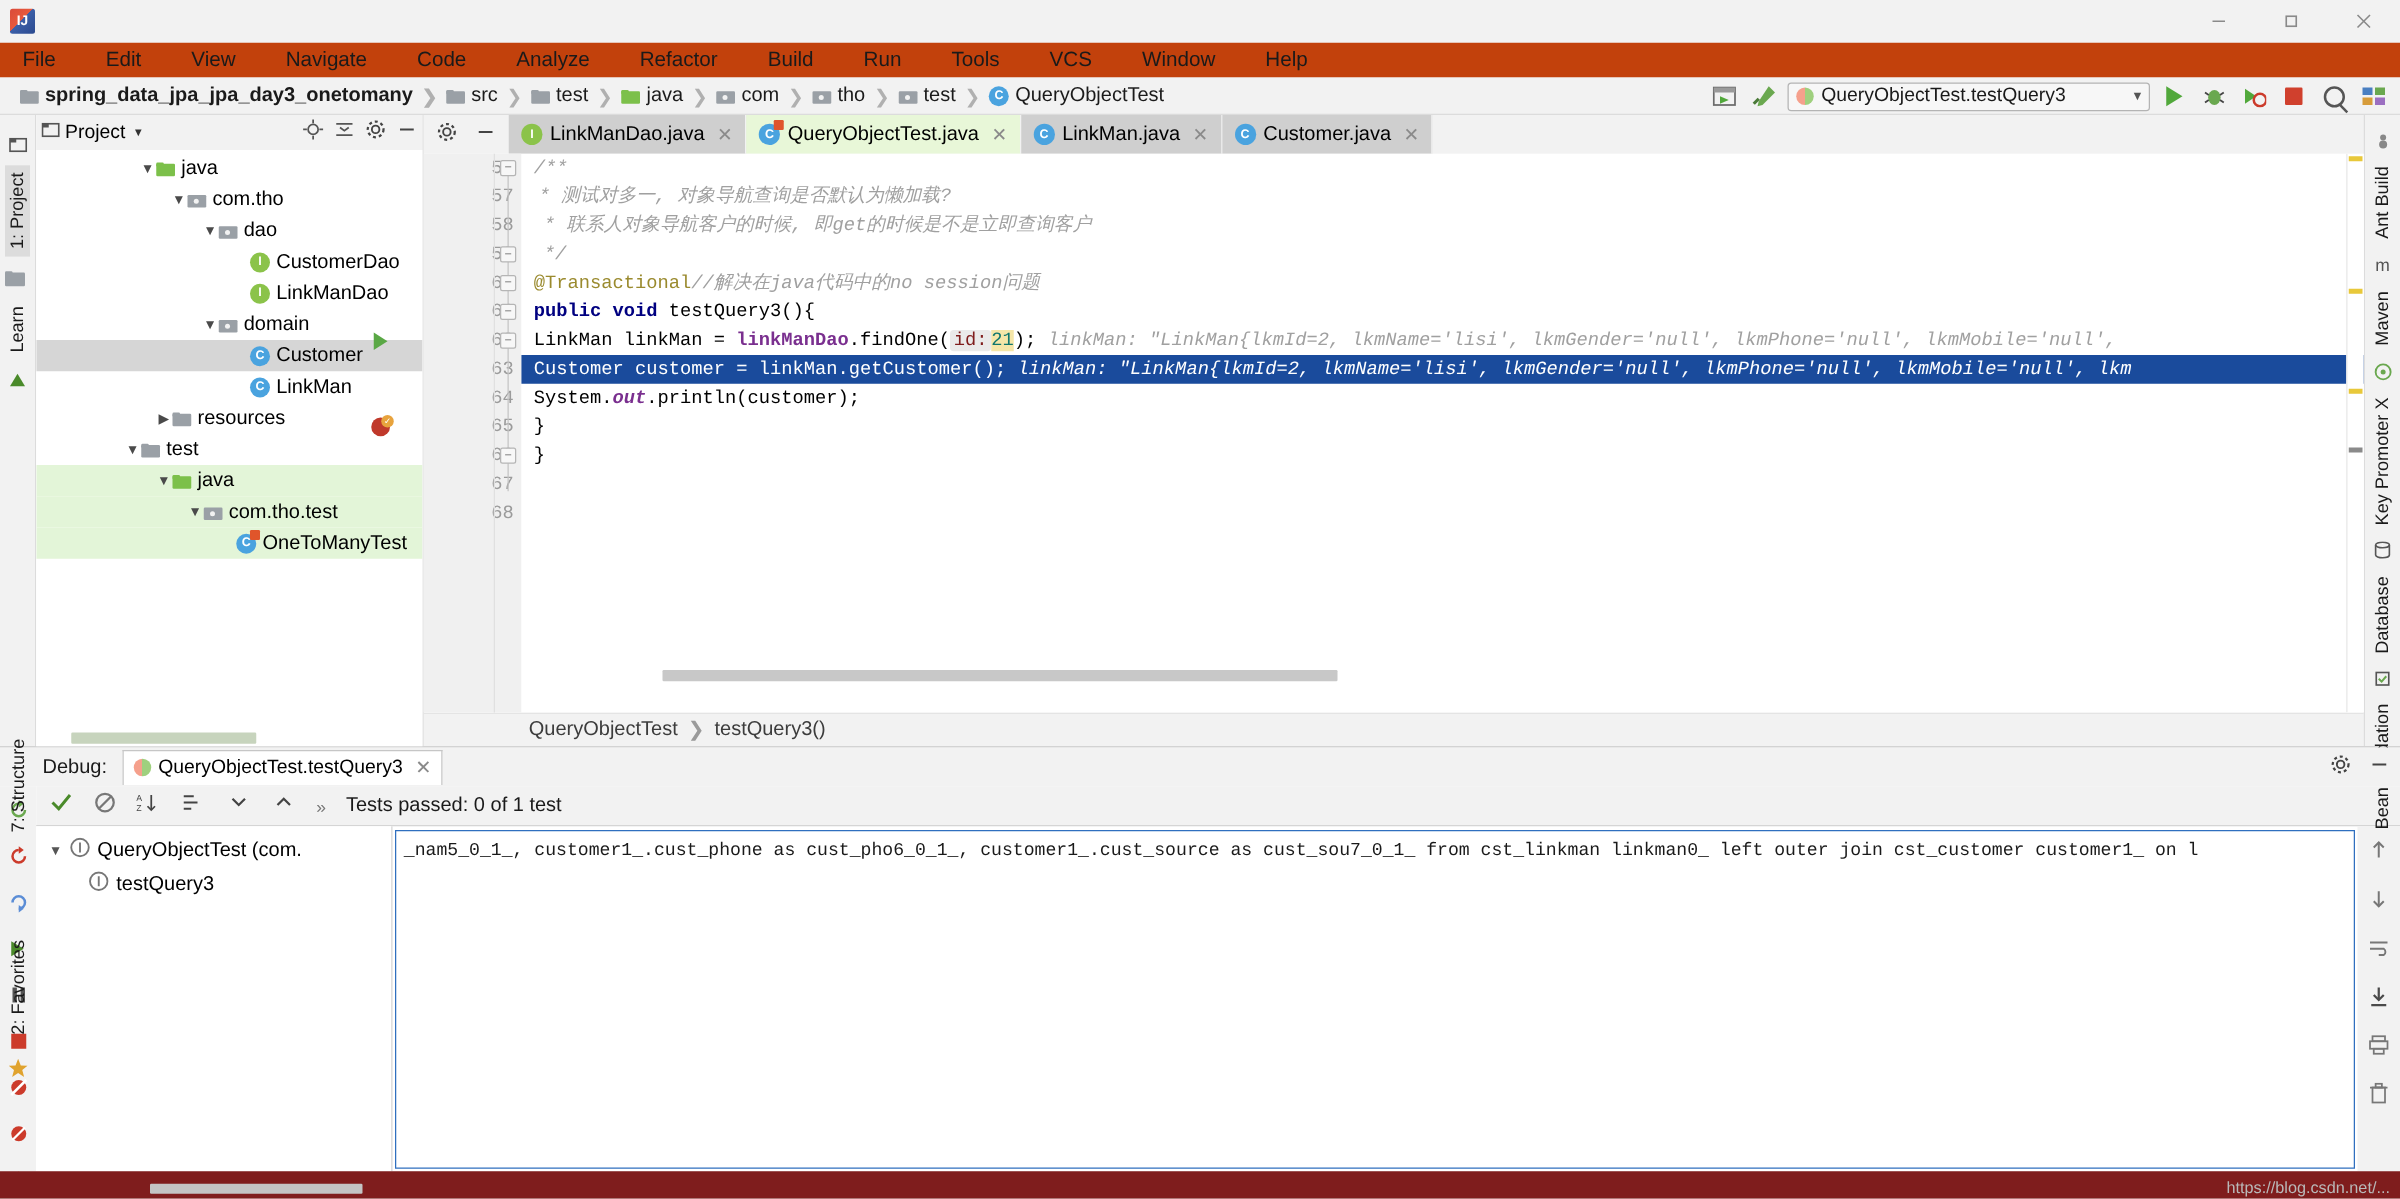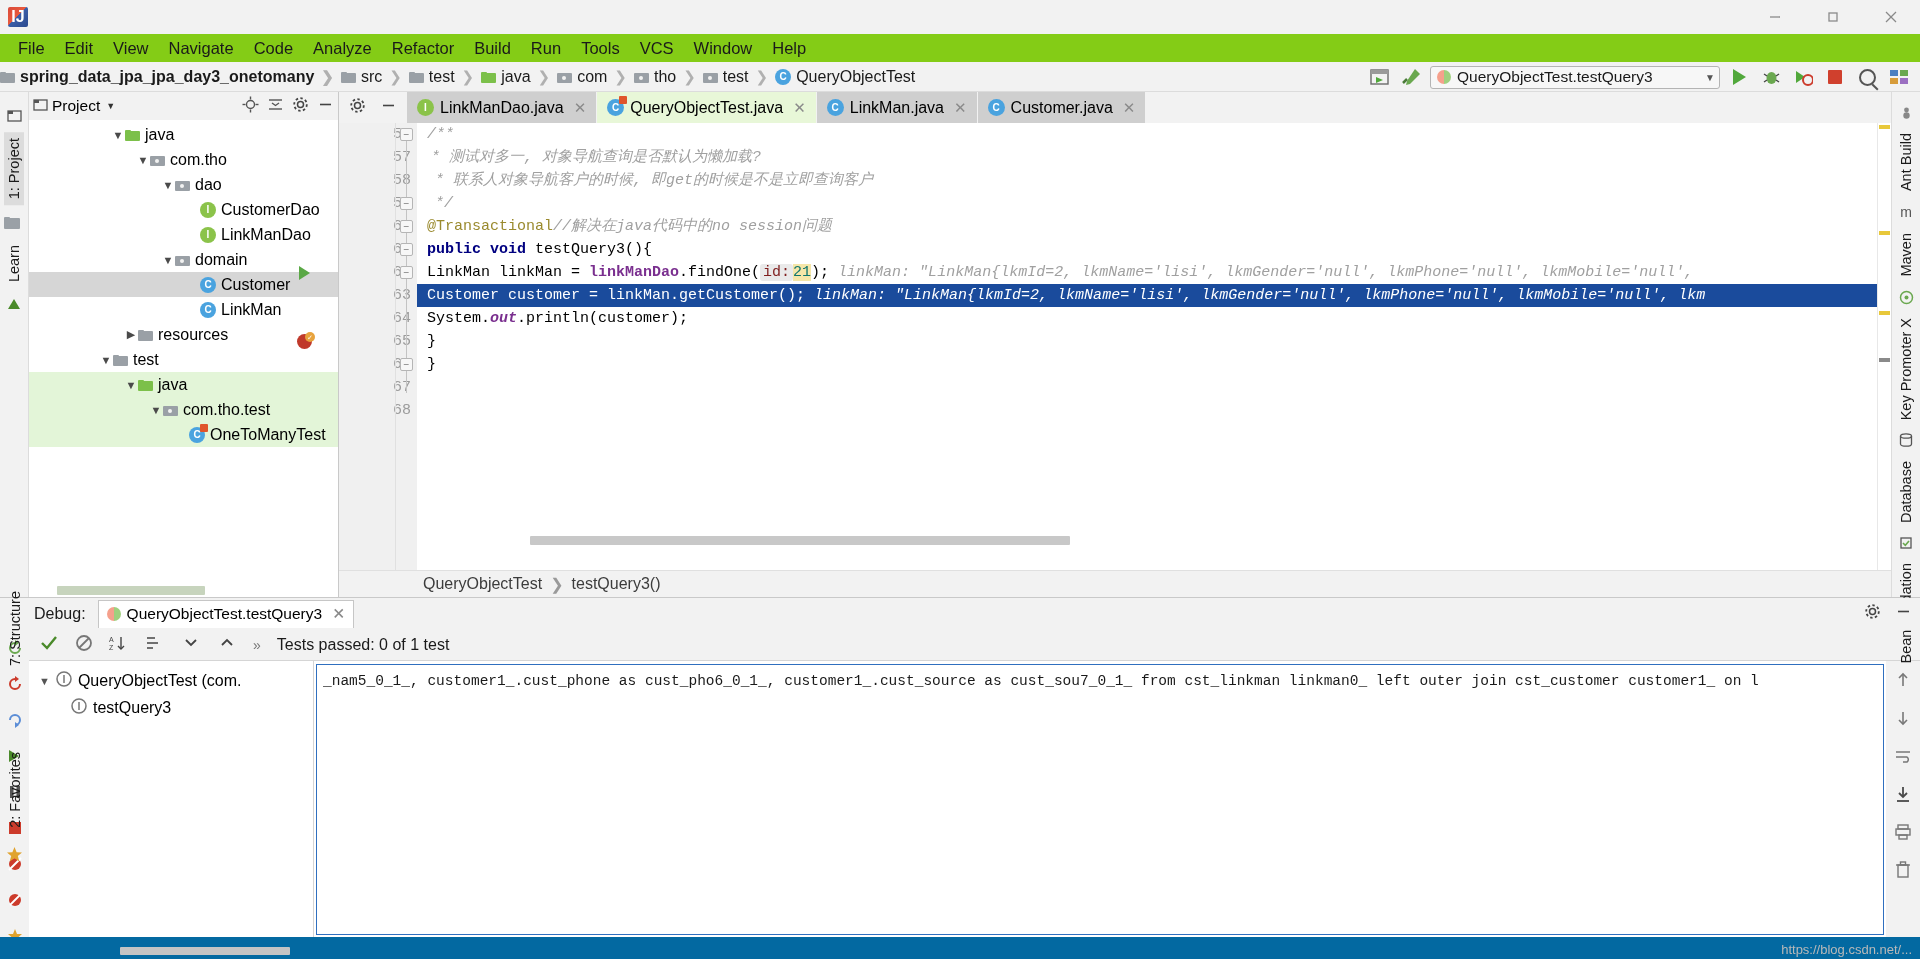--- a/index.html
+++ b/index.html
@@ -14,34 +14,34 @@
   }
   .app { position: relative; width: 1920px; height: 959px; display: flex; flex-direction: column; background:#f2f2f2; }
 
   
   .titlebar {
     height: 34px; min-height:34px; display: flex; align-items: center;
     background: #f2f2f2; padding-left: 8px; position: relative;
   }
   .title-icon { width: 20px; height: 20px; margin-right: 8px; position: relative; flex: 0 0 auto; }
   .title-icon .sq { position:absolute; left:0; top:0; width:20px; height:20px; background: linear-gradient(135deg,#d94a3a 0%, #e8593c 45%, #3c5fa8 46%, #2b4a8f 100%); border-radius:2px; }
-  .title-icon .ij { position:absolute; left:0; top:0; width:20px; height:20px; color:#fff; font-size:16px; font-weight:bold; display:flex; align-items:center; justify-content:center; font-family:"Liberation Sans",sans-serif; }
+  .title-icon .ij { position:absolute; left:0; top:0; width:20px; height:20px; color:#fff; font-size:11px; font-weight:bold; display:flex; align-items:center; justify-content:center; font-family:"Liberation Sans",sans-serif; }
   .title-text { color: #9a9a9a; font-size: 16.5px; white-space: nowrap; overflow: hidden; }
   .win-btns { position: absolute; right: 0; top: 0; height: 34px; display: flex; }
   .win-btn { width: 58px; height: 34px; display: flex; align-items: center; justify-content: center; color: #8a8a8a; font-size: 16px; }
   .win-btn svg { display:block; }
 
   
-  .menubar { height: 28px; min-height:28px; display: flex; align-items: center; background: #84cc16; padding-left: 8px; }
+  .menubar { height: 28px; min-height:28px; display: flex; align-items: center; background: #c2410c; padding-left: 8px; gap: 20px; }
   .menu-item { padding: 2px 10px; font-size: 16.5px; color: #1a1a1a; white-space: nowrap; }
 
   
   .toolbar {
     height: 30px; min-height:30px; display: flex; align-items: center; background: #f2f2f2;
-    padding-left: 0; position: relative; border-bottom: 1px solid #dcdcdc;
+    padding-left: 16px; position: relative; border-bottom: 1px solid #dcdcdc;
   }
   .crumbs { display: flex; align-items: center; gap: 0px; }
   .crumb { display: flex; align-items: center; font-size: 16px; color: #1a1a1a; white-space: nowrap; }
   .crumb.bold { font-weight: bold; }
   .crumb .sep { color: #b0b0b0; margin: 0 7px; font-size: 15px; }
   .folder { width: 15px; height: 12px; margin-right: 5px; position: relative; flex:0 0 auto; }
   .folder::before { content:""; position:absolute; left:0; top:1px; width:6px; height:3px; border-radius:1px 1px 0 0; background: inherit; }
   .folder .body { position:absolute; left:0; top:2px; width:15px; height:10px; border-radius:1px; }
   .f-gray .body, .f-gray::before { background:#9aa0a6; }
   .f-green .body, .f-green::before { background:#7cc04a; }
@@ -152,21 +152,21 @@
   .console-col { flex:1; display:flex; flex-direction:column; min-width:0; background:#fff; }
   .console-toolbar { height: 32px; display:flex; align-items:center; gap:16px; padding-left:10px; background:#f2f2f2; border-bottom:1px solid #d5d5d5;}
   .tests-status { font-size: 16px; color:#1a1a1a; }
   .console-main { flex:1; display:flex; min-height:0; }
   .test-tree { width: 285px; min-width:285px; background:#fff; border-right:1px solid #d5d5d5; padding-top:6px;}
   .ttnode { height: 27px; display:flex; align-items:center; gap:6px; font-size:16px; padding-left:10px; white-space:nowrap;}
   .console-out { flex:1; position:relative; background:#fff; border:1px solid #2f6fbf; margin:3px 2px 2px 2px; overflow:hidden;}
   .console-text { font-family:"Liberation Mono", monospace; font-size:14.5px; color:#1a1a1a; padding:8px 6px; white-space:nowrap; }
   .console-side { width:34px; min-width:34px; background:#f2f2f2; display:flex; flex-direction:column; align-items:center; gap:16px; padding-top:10px;}
 
-  .statusbar { height: 22px; min-height:22px; background:#0369a1; display:flex; align-items:center; position:relative;padding-left:20px;}
+  .statusbar { height: 22px; min-height:22px; background:#7f1d1d; display:flex; align-items:center; position:relative;padding-left:20px;}
   .watermark { position:absolute; right: 8px; bottom: 2px; color:#b9b9b9; font-size: 13px;}
   .hbar { position:absolute; left: 120px; bottom: 4px; width: 170px; height: 8px; background:#c4c4c4; border-radius:1px;}
 </style>
 </head>
 <body>
 
 <div class="app">
 
   <div class="titlebar">
     <div class="title-icon">

